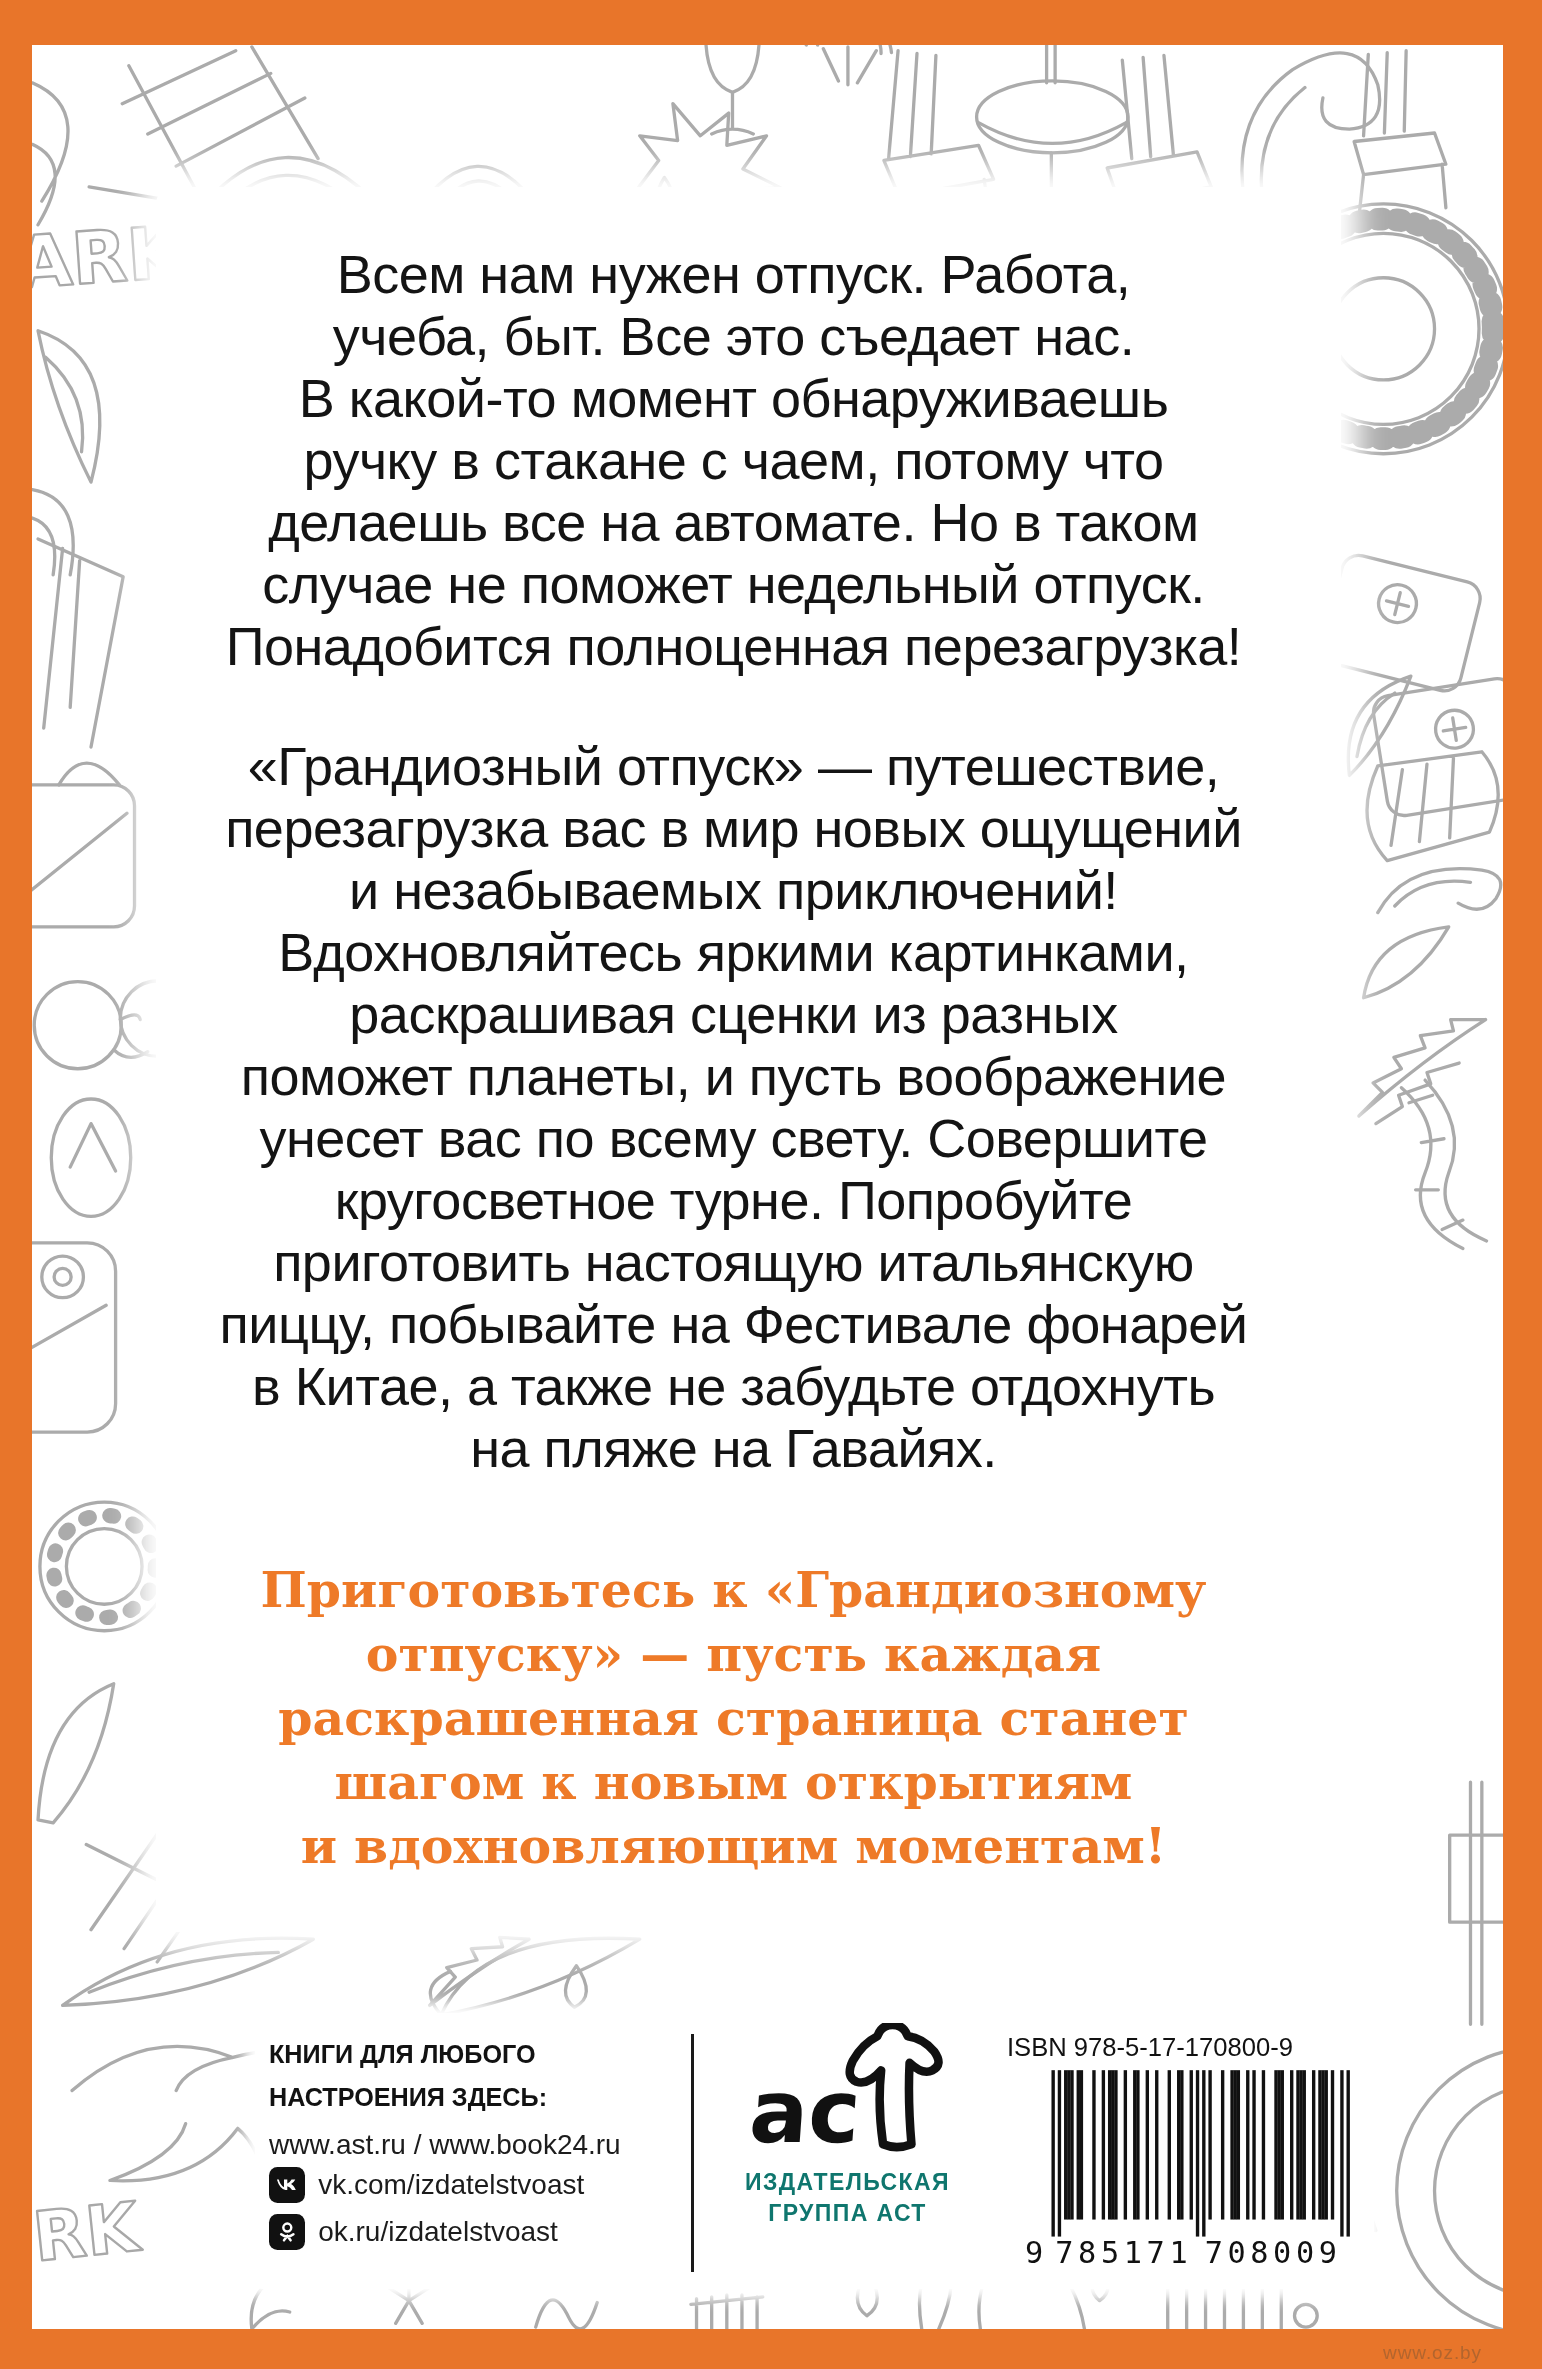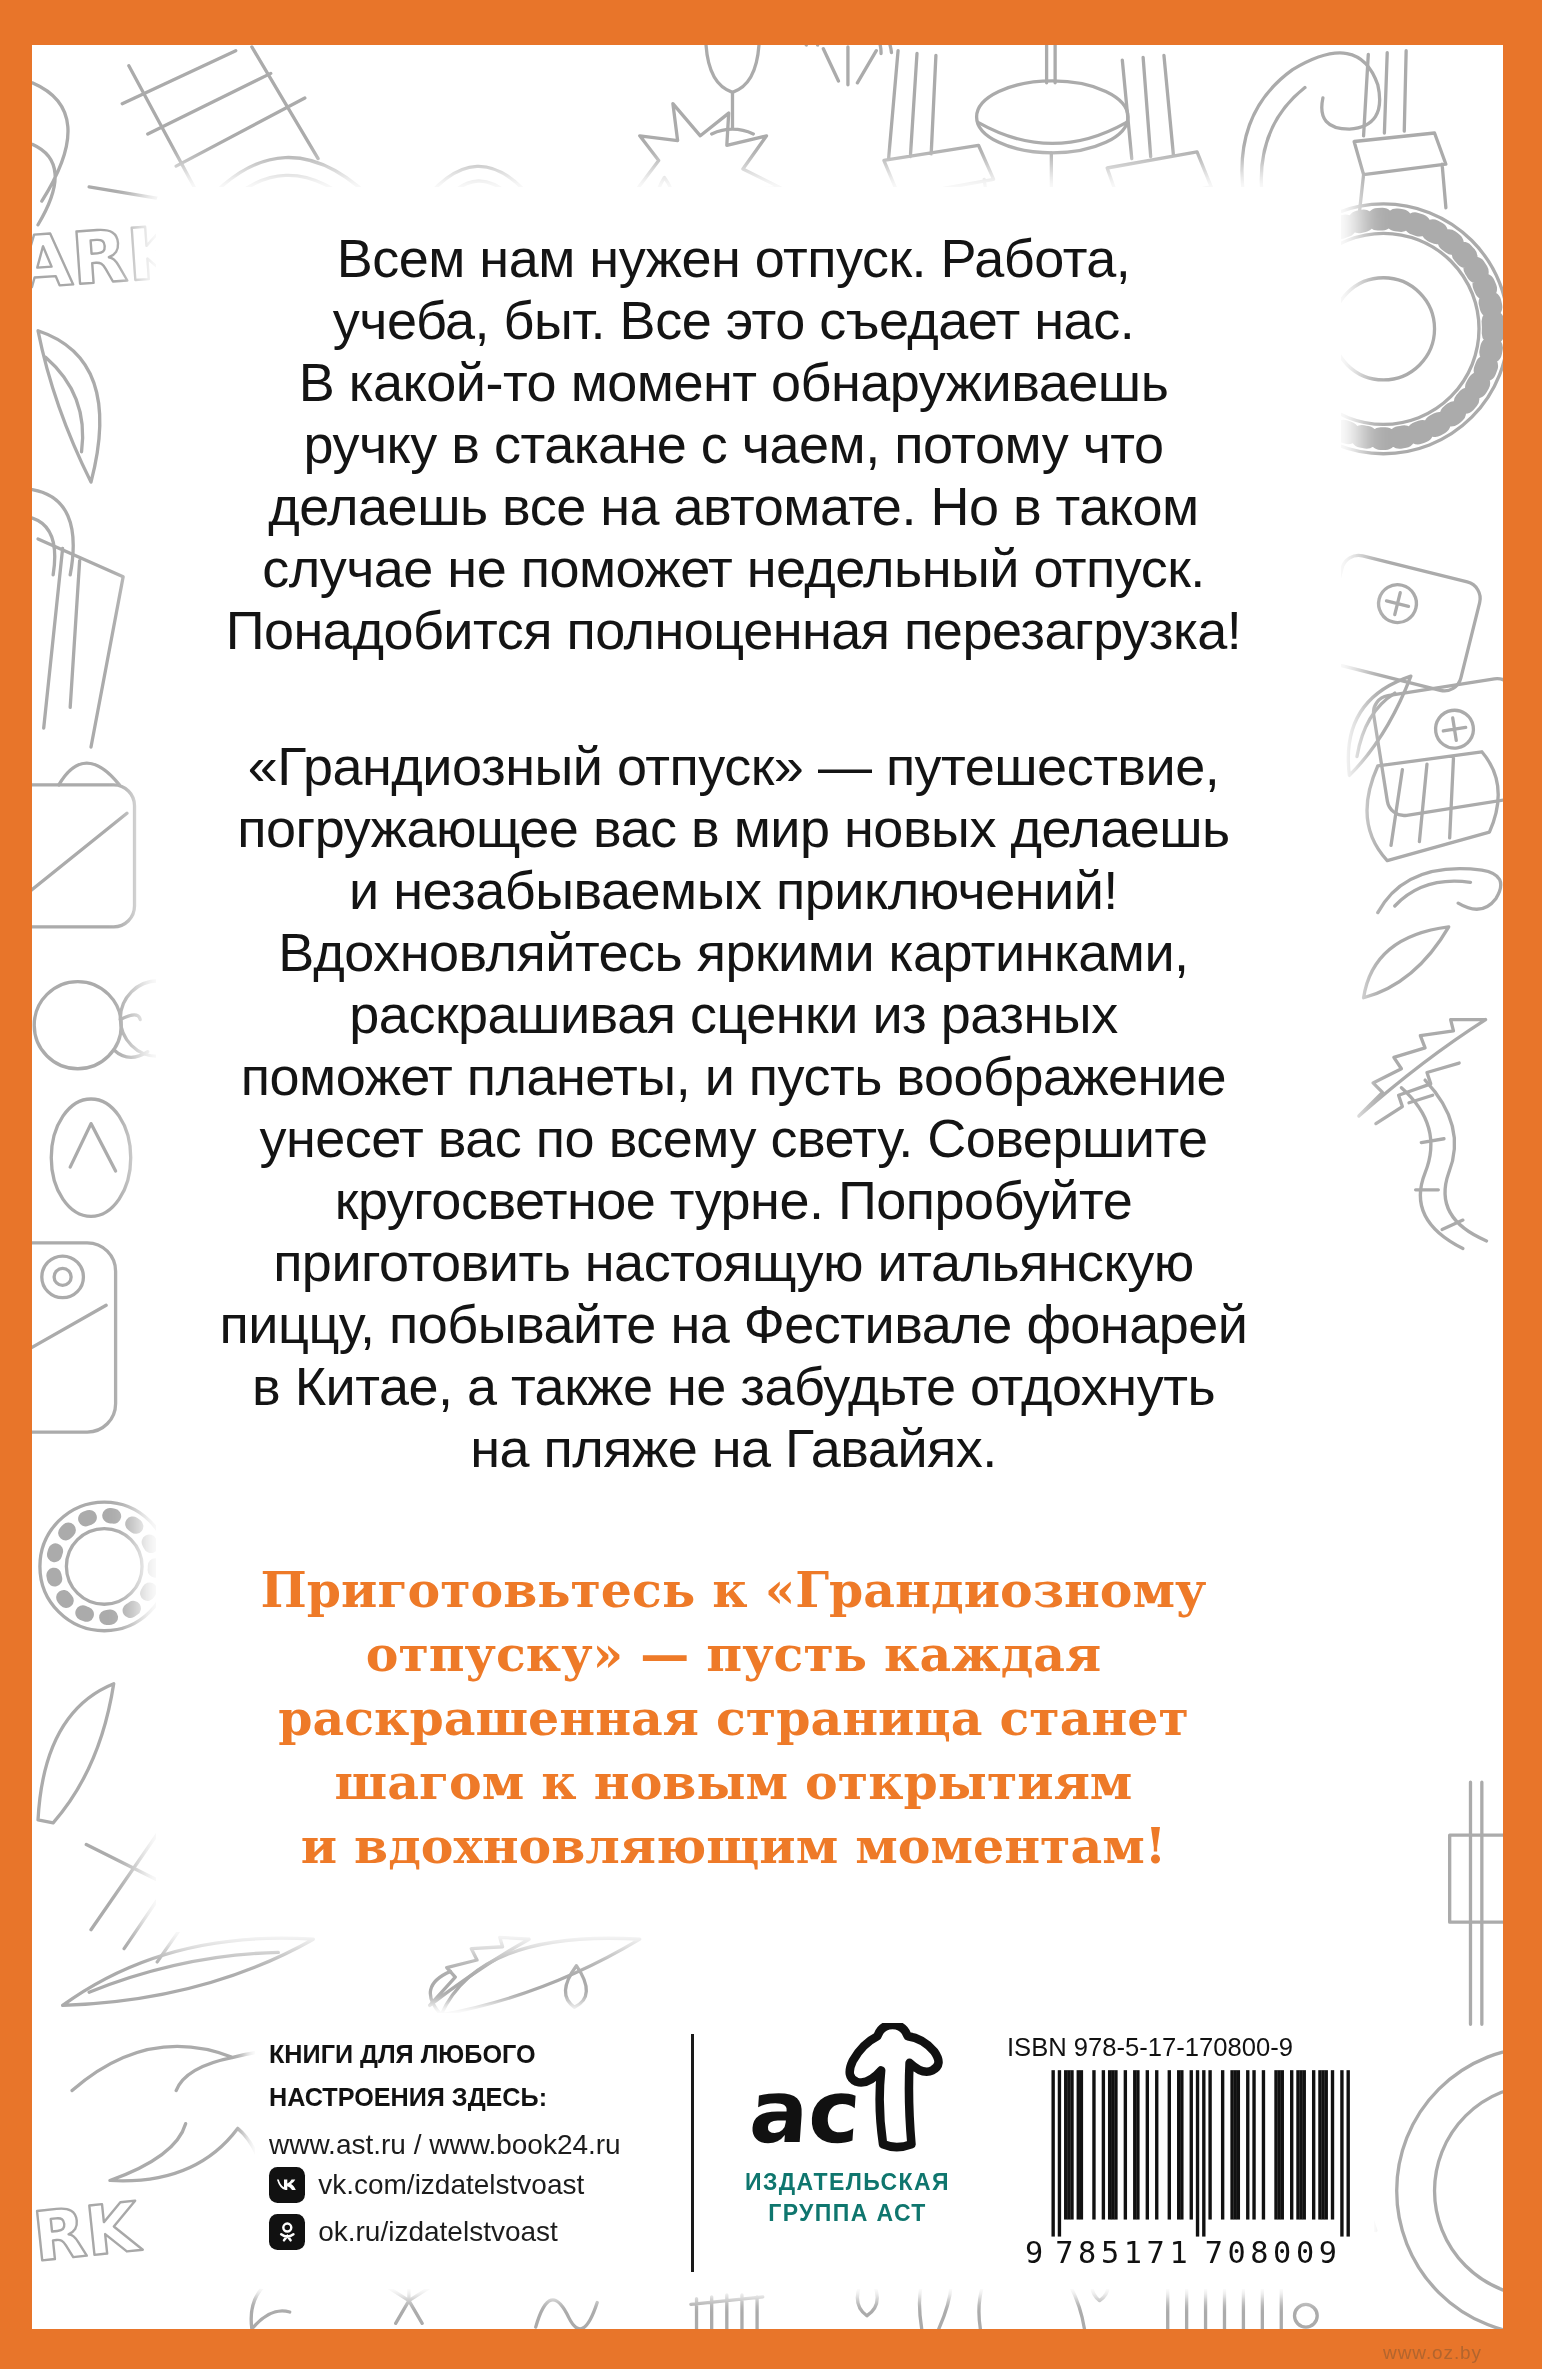--- a/index.html
+++ b/index.html
@@ -6,21 +6,21 @@
   .page{position:relative;width:1543px;height:2370px;background:#e8752a;overflow:hidden;
         font-family:"Liberation Sans",sans-serif;}
   .inner{position:absolute;left:32px;top:45px;width:1471px;height:2284px;background:#ffffff;overflow:hidden;}
   .doodles{position:absolute;left:0;top:0;width:100%;height:100%;}
   .panel{position:absolute;background:#fff;}
   .main-panel{left:124px;top:142px;width:1185px;height:1745px;border-radius:17px;box-shadow:0 0 28px 19px #fff;}
   .footer-panel{left:223px;top:1968px;width:1119px;height:276px;border-radius:7.6px;box-shadow:0 0 13.2px 9.5px #fff;}
   .blurb{position:absolute;left:91px;width:1221px;text-align:center;color:#141414;
          font-size:54px;line-height:62px;letter-spacing:-0.5px;}
   .blurb .line{white-space:nowrap;}
-  .blurb-1{top:182px;}
+  .blurb-1{top:198px;}
   .blurb-2{top:690px;}
   .blurb-hl{top:1513px;font-family:"DejaVu Serif",serif;font-weight:bold;color:#ee7a28;
             font-size:49px;line-height:64px;letter-spacing:0;}
   .footer{position:absolute;left:0;top:4px;width:100%;height:100%;color:#121212;}
   .f-abs{position:absolute;}
   .f-heading{left:237px;top:1984px;font-weight:bold;font-size:26.5px;line-height:43px;
              transform:scaleX(.95);transform-origin:left top;letter-spacing:0;}
   .f-sites{left:237px;top:2080px;font-size:28px;color:#1c1c1c;}
   .f-row{left:237px;display:flex;align-items:center;gap:13.2px;font-size:28px;color:#1c1c1c;text-align:right;}
   .f-vk{top:2118px;} .f-ok{top:2165px;}
@@ -162,21 +162,21 @@
         <div class="line">Всем нам нужен отпуск. Работа,</div>
         <div class="line">учеба, быт. Все это съедает нас.</div>
         <div class="line">В какой-то момент обнаруживаешь</div>
         <div class="line">ручку в стакане с чаем, потому что</div>
         <div class="line">делаешь все на автомате. Но в таком</div>
         <div class="line">случае не поможет недельный отпуск.</div>
         <div class="line">Понадобится полноценная перезагрузка!</div>
       </div>
     <div class="blurb blurb-2">
         <div class="line">«Грандиозный отпуск» — путешествие,</div>
-        <div class="line">погружающее вас в мир новых делаешь</div>
+        <div class="line">перезагрузка вас в мир новых ощущений</div>
         <div class="line">и незабываемых приключений!</div>
         <div class="line">Вдохновляйтесь яркими картинками,</div>
         <div class="line">раскрашивая сценки из разных</div>
         <div class="line">поможет планеты, и пусть воображение</div>
         <div class="line">унесет вас по всему свету. Совершите</div>
         <div class="line">кругосветное турне. Попробуйте</div>
         <div class="line">приготовить настоящую итальянскую</div>
         <div class="line">пиццу, побывайте на Фестивале фонарей</div>
         <div class="line">в Китае, а также не забудьте отдохнуть</div>
         <div class="line">на пляже на Гавайях.</div>

